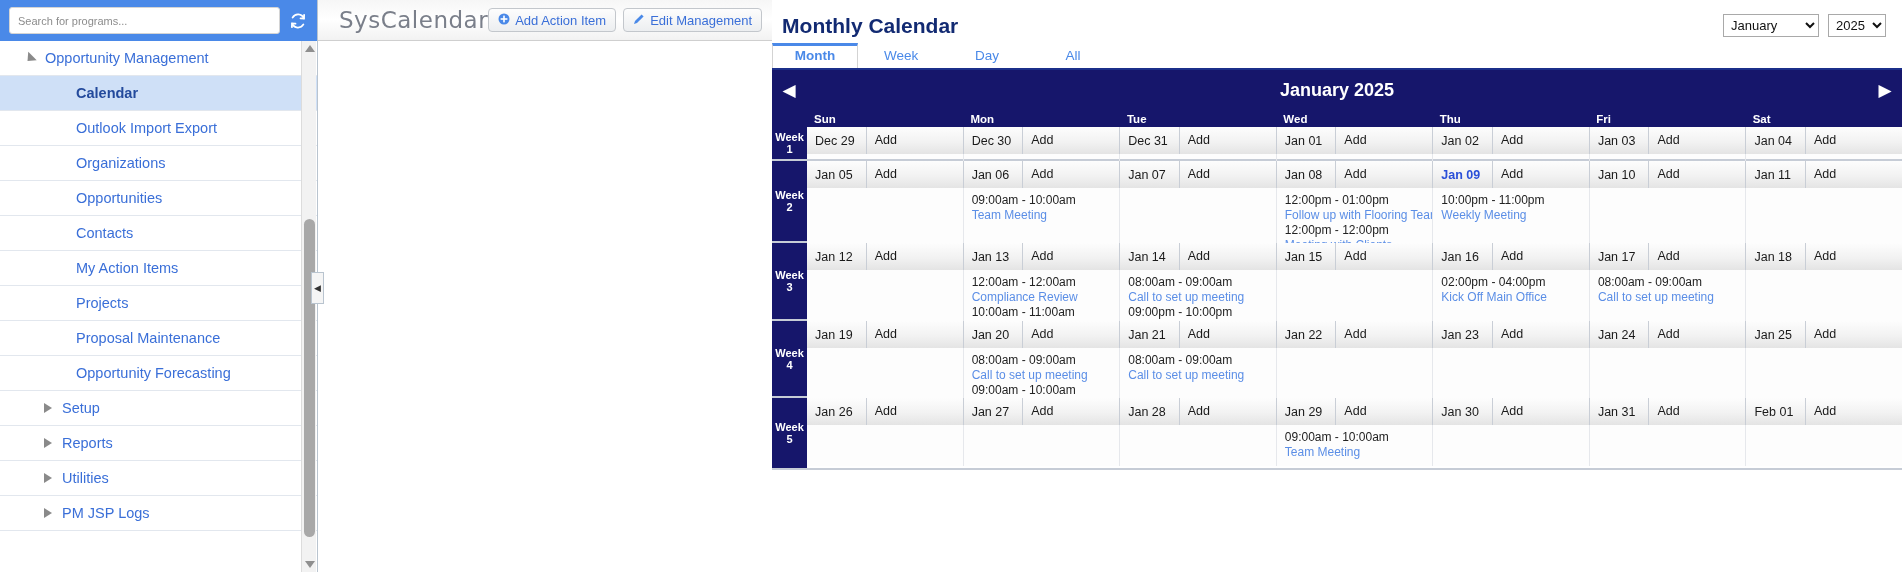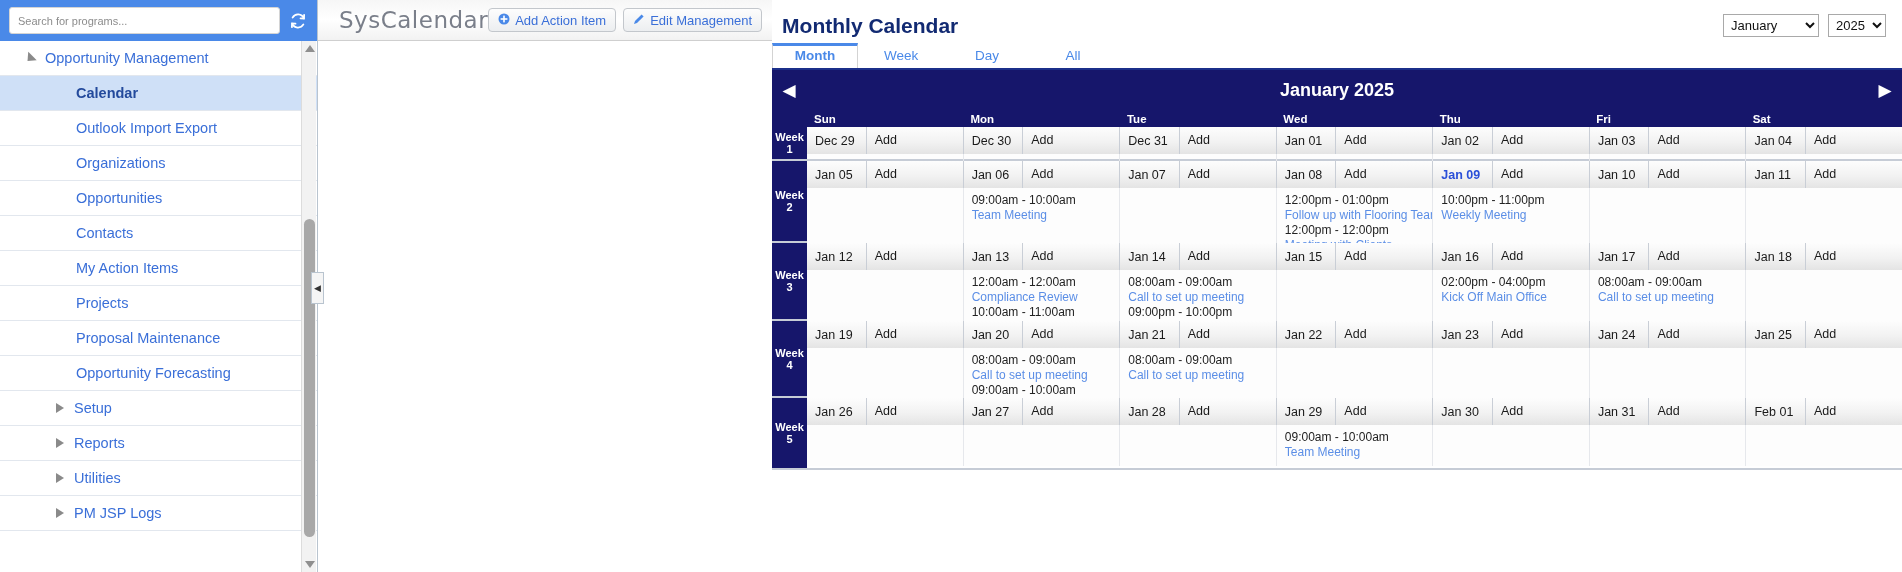--- a/index.html
+++ b/index.html
@@ -59,21 +59,21 @@
     display: flex; align-items: center;
     border-bottom: 1px solid #e2e7ee;
     font-size: 14.5px;
     color: #3a6fd8;
     cursor: pointer;
     background: #fff;
     padding-left: 0;
   }
   .nav-item.root { padding-left: 24px; border-bottom: 1px solid #e2e7ee; }
   .nav-item.child { padding-left: 76px; }
-  .nav-item.group { padding-left: 56px; text-align: center; }
+  .nav-item.group { padding-left: 44px; text-align: center; }
   .nav-item.selected { background: #cfe0f7; font-weight: bold; color: #234a9c; }
   .nav-caret-down {
     width: 0; height: 0;
     border-left: 6px solid transparent;
     border-right: 6px solid transparent;
     border-top: 7px solid #8a8a8a;
     margin-right: 9px;
     flex: 0 0 auto;
     transform: rotate(45deg);
   }

